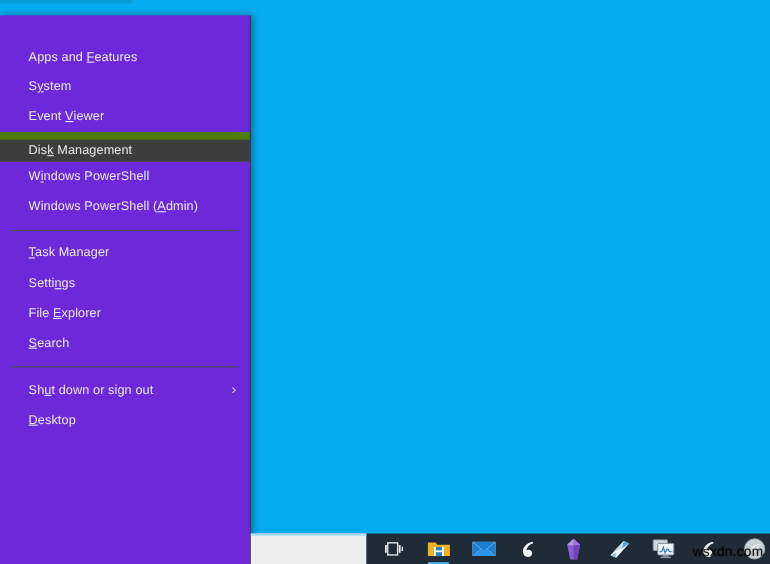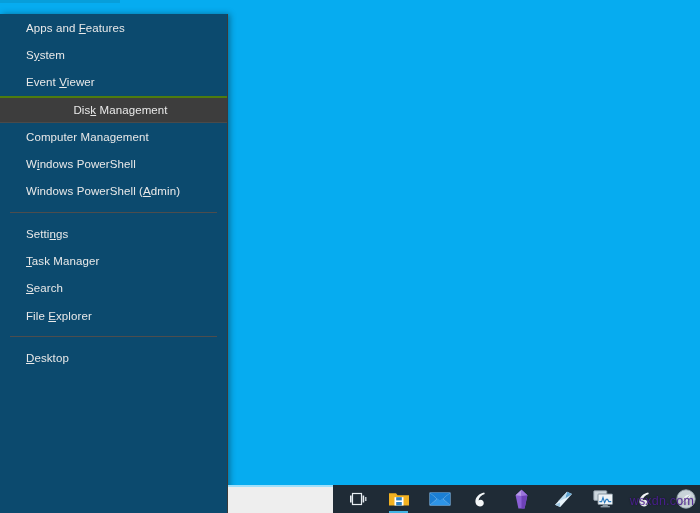--- a/index.html
+++ b/index.html
@@ -37,47 +37,46 @@
     opacity: .55;
   }
 
   
   #winx-menu {
     position: absolute;
     left: 0;
     top: 14px;
     width: 228px;
     height: 499px;
-    background: #0c4a6e;
+    background: #6d28d9;
     border-right: 1px solid #3a3a3a;
     box-shadow: 2px 0 6px rgba(0,0,0,.35);
     box-sizing: border-box;
-    padding-top: 0;
+    padding-top: 24px;
   }
 
   .menu-item {
     position: relative;
     height: 27.3px;
     display: flex;
     align-items: center;
     padding-left: 26px;
     padding-right: 12px;
     color: #e9e9e9;
     font-size: 11.5px;
     letter-spacing: .1px;
     white-space: nowrap;
     cursor: default;
     box-sizing: border-box;
   }
 
   .menu-item.highlighted {
     background: #3d3d3d;
-    border-top: 2px solid #4d7c0f;
+    border-top: 7px solid #4d7c0f;
     border-bottom: 1px solid #4a4a4a;
-    justify-content: center;
   }
 
   .menu-item .label u {
     text-decoration: underline;
     text-underline-offset: 1px;
   }
 
   .submenu-chevron {
     margin-left: auto;
     color: #cfcfcf;
@@ -141,21 +140,21 @@
     width: 19px;
     height: 2px;
     background: #43b4e4;
   }
 
   
   #watermark {
     position: absolute;
     right: 6px;
     bottom: 5px;
-    color: #4c1d95;
+    color: #000000;
     font-size: 12.5px;
     letter-spacing: .2px;
     opacity: .92;
     text-shadow: 0 0 2px rgba(0,0,0,.45);
     pointer-events: none;
     font-family: "Liberation Sans", sans-serif;
   }
 </style>
 </head>
 <body>
@@ -172,42 +171,43 @@
       <div class="menu-item">
         <span class="label">S<u>y</u>stem</span>
       </div>
       <div class="menu-item">
         <span class="label">Event <u>V</u>iewer</span>
       </div>
       <div class="menu-item highlighted">
         <span class="label">Dis<u>k</u> Management</span>
       </div>
       <div class="menu-item">
-        <span class="label">Computer Mana<u>g</u>ement</span>
-      </div>
-      <div class="menu-item">
         <span class="label">W<u>i</u>ndows PowerShell</span>
       </div>
       <div class="menu-item">
         <span class="label">Windows PowerShell (<u>A</u>dmin)</span>
       </div>
       <div class="menu-separator"></div>
       <div class="menu-item">
+        <span class="label"><u>T</u>ask Manager</span>
+      </div>
+      <div class="menu-item">
         <span class="label">Setti<u>n</u>gs</span>
       </div>
       <div class="menu-item">
-        <span class="label"><u>T</u>ask Manager</span>
+        <span class="label">File <u>E</u>xplorer</span>
       </div>
       <div class="menu-item">
         <span class="label"><u>S</u>earch</span>
       </div>
-      <div class="menu-item">
-        <span class="label">File <u>E</u>xplorer</span>
-      </div>
       <div class="menu-separator"></div>
+      <div class="menu-item">
+        <span class="label">Sh<u>u</u>t down or sign out</span>
+        <span class="submenu-chevron">›</span>
+      </div>
       <div class="menu-item">
         <span class="label"><u>D</u>esktop</span>
       </div>
     </div>
 
   <div id="taskbar">
     <div id="search-box"></div>
     <div id="tray-icons">
         <div class="tb-icon">
           <svg width="18" height="16" viewBox="0 0 18 16">

